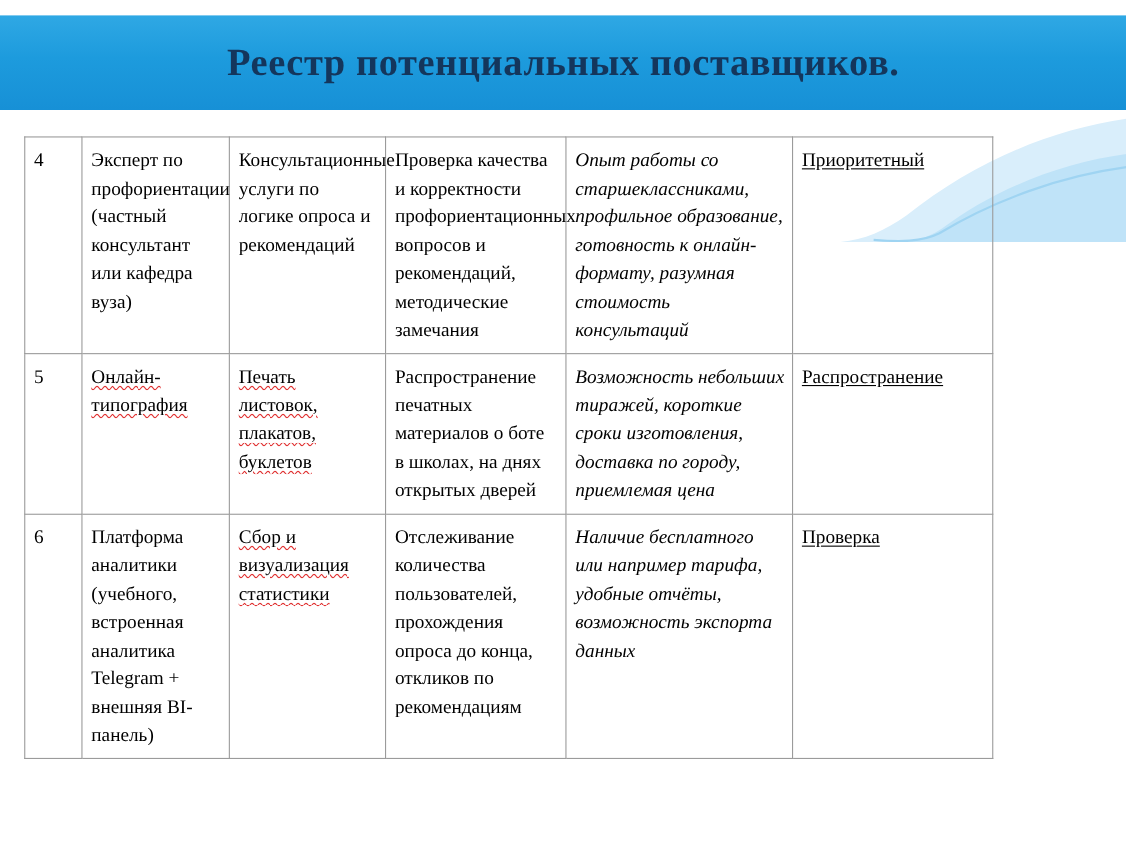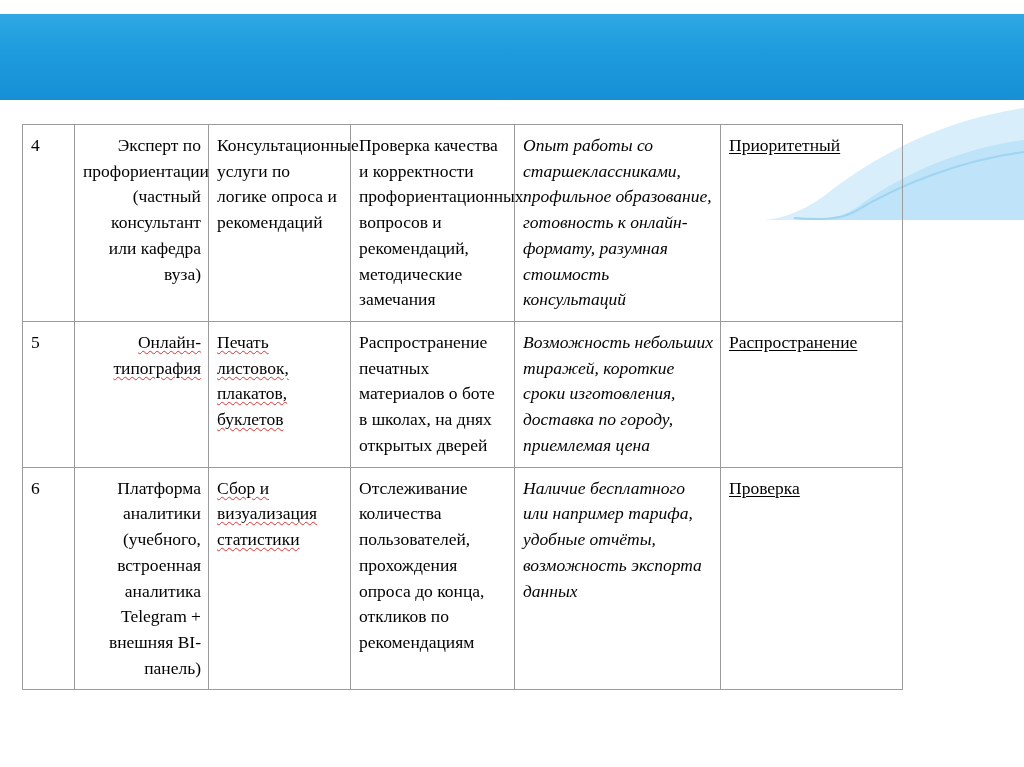--- a/index.html
+++ b/index.html
@@ -61,21 +61,21 @@
   .reg-table td {
     border: 1px solid #9b9b9b;
     vertical-align: top;
     padding: 8px 7px 8px 8px;
     font-family: "Liberation Serif", serif;
     font-size: 17.5px;
     line-height: 1.47;
     color: #000000;
   }
   .col-num   { width: 36px;  text-align: left; }
-  .col-name  { width: 118px; text-align: right; }
+  .col-name  { width: 118px; }
   .col-serv  { width: 126px; margin-left: 28px; }
   .col-req   { width: 148px; margin-top: 20px; }
   .col-crit  { width: 190px; font-style: italic; }
   .col-stat  { width: 166px; }
 
   
   .sq {
     text-decoration: underline;
     text-decoration-style: wavy;
     text-decoration-color: #e03030;
@@ -87,20 +87,21 @@
     text-decoration-color: #000000;
     text-underline-offset: 2px;
   }
 </style>
 </head>
 <body>
 
 <div class="slide">
 
   <div class="header-band"></div>
+  <div class="header-title">Реестр потенциальных поставщиков.</div>
 
   <svg class="swoosh swoosh-1" width="260" height="120" viewBox="0 0 260 120">
     <path d="M260 8 C 190 18, 120 48, 60 96 C 40 110, 22 118, 0 120 L 0 120 L 260 120 Z" fill="#d9eefb"></path>
     <path d="M260 40 C 200 48, 140 72, 92 108 C 78 117, 66 120, 56 120 L 260 120 Z" fill="#bfe3f8"></path>
   </svg>
   <svg class="swoosh swoosh-2" width="230" height="70" viewBox="0 0 230 70">
     <path d="M230 2 C 170 10, 110 32, 60 62 C 44 70, 24 70, 0 68" stroke="#9fd4f2" stroke-width="2" fill="none"></path>
   </svg>
 
   <table class="reg-table">

